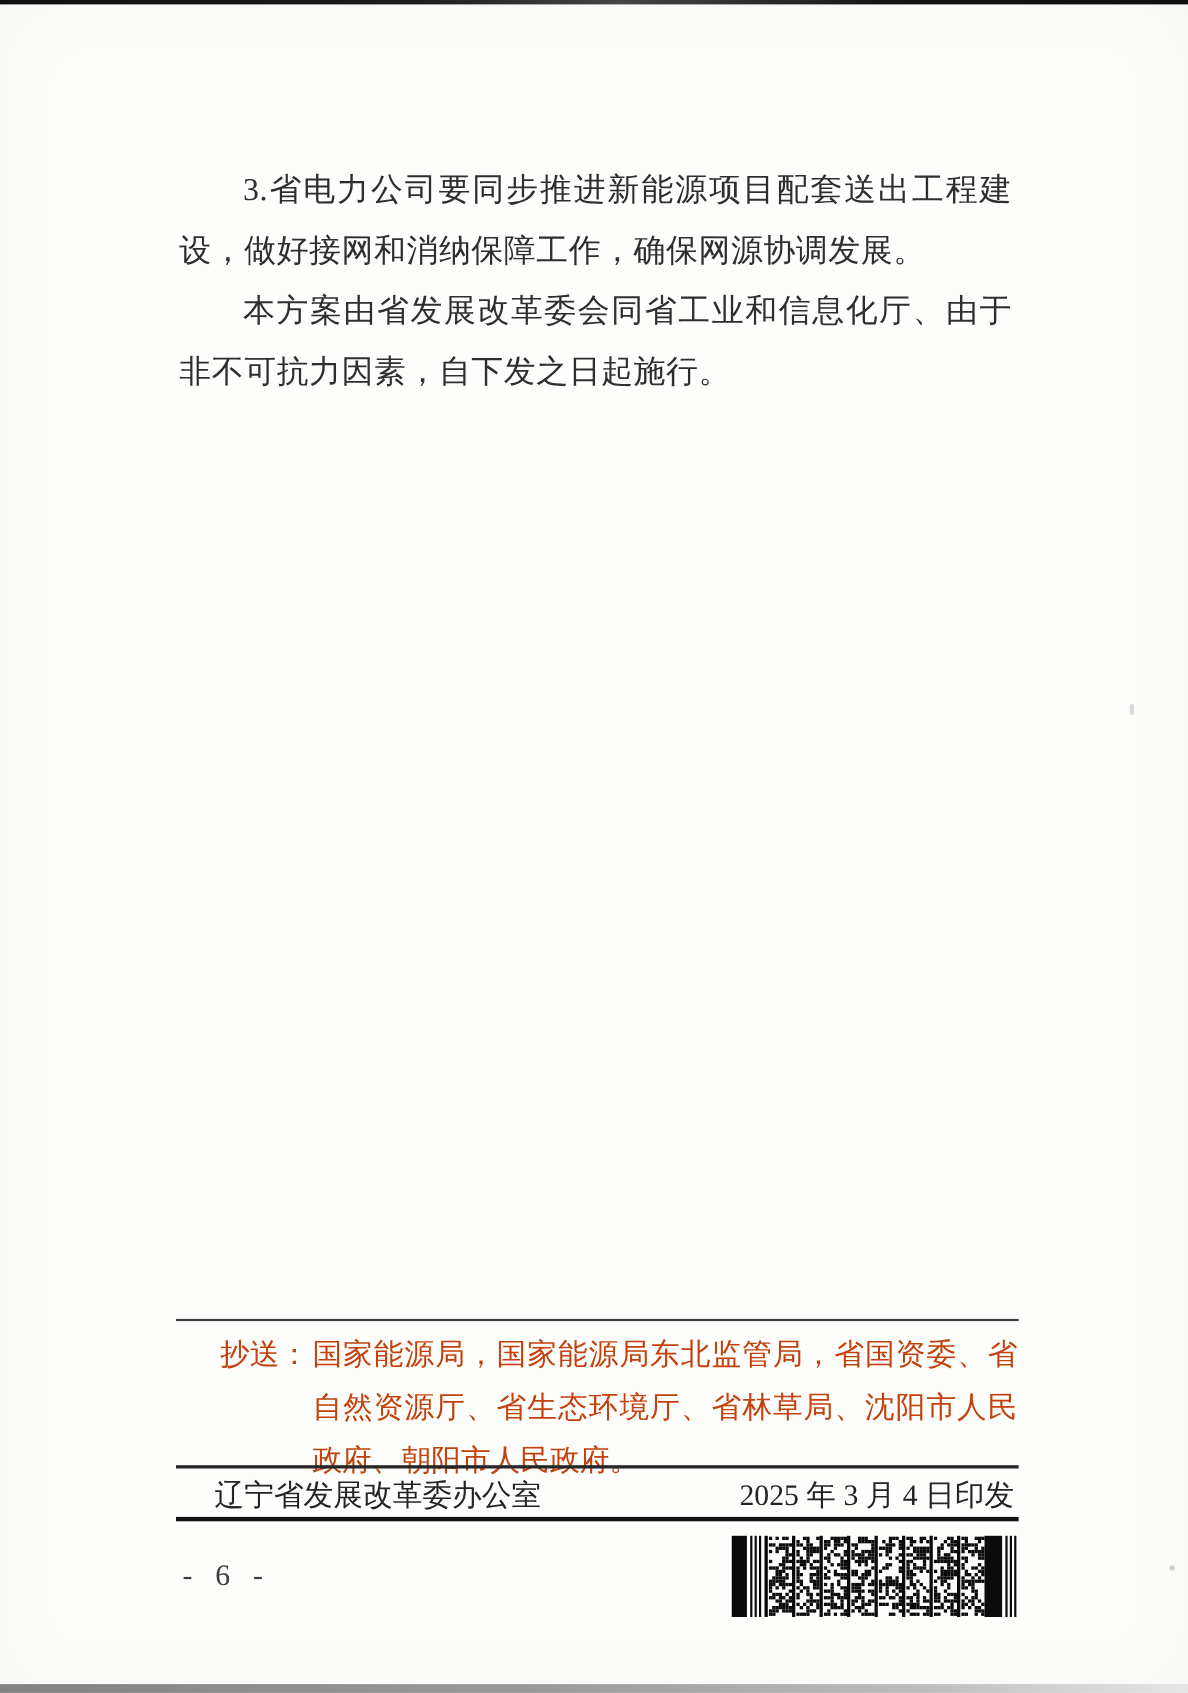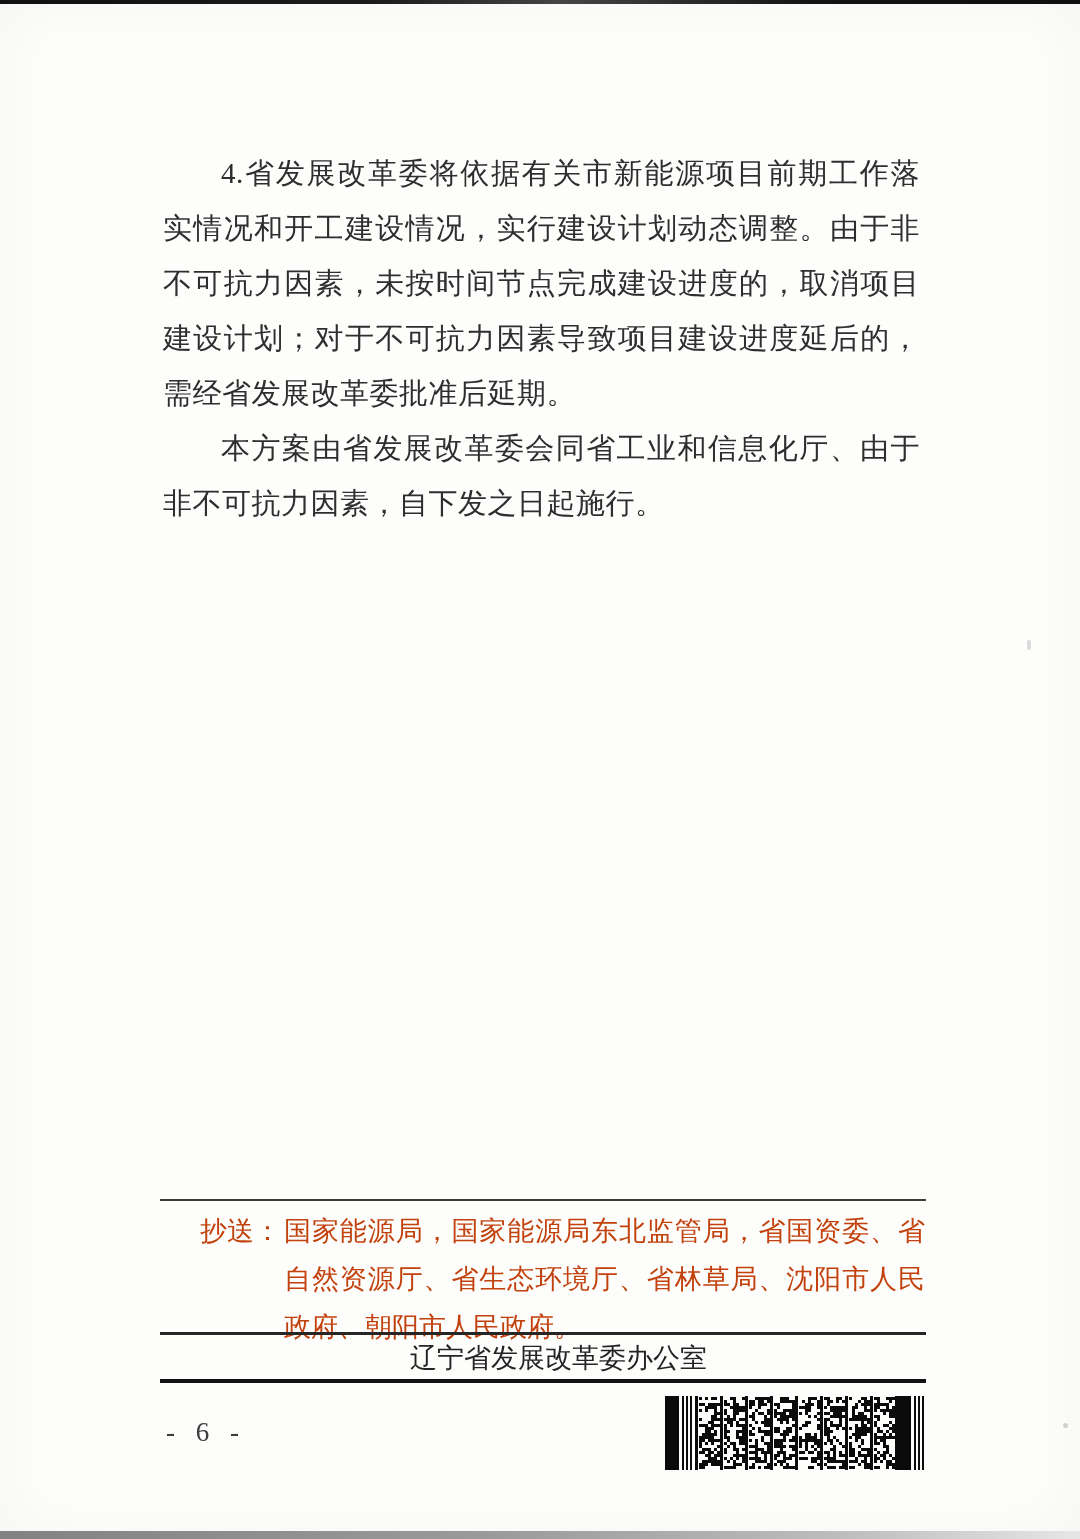--- a/index.html
+++ b/index.html
@@ -37,55 +37,56 @@
     display:flex;align-items:flex-start;
     font-size:27px;line-height:48px;color:#c2410c;
     padding:0;box-sizing:border-box;
   }
   .copy-label{flex:0 0 84px;margin-left:37px;white-space:nowrap;}
   .copy-text{flex:1;text-align:justify;text-justify:inter-ideograph;}
   .footer-row{
     position:absolute;top:1340px;left:160px;width:766px;height:38px;
     display:flex;justify-content:space-between;align-items:center;
     font-size:27px;color:#242424;box-sizing:border-box;
-    padding-left:35px;padding-right:4px;flex-direction:column;
+    padding-left:35px;padding-right:4px;
   }
   .page-number{
     position:absolute;left:166px;top:1417px;
     font-size:27px;color:#3c3c3c;letter-spacing:7px;white-space:pre;
   }
   .barcode{
     position:absolute;left:665px;top:1396px;width:262px;height:74px;
   }
   .speck-a{position:absolute;left:1027px;top:640px;width:4px;height:10px;background:rgba(120,120,120,0.25);border-radius:2px;}
   .speck-b{position:absolute;left:1063px;top:1423px;width:5px;height:5px;background:rgba(130,130,130,0.35);border-radius:50%;}
 </style>
 </head>
 <body>
 
 <div class="page">
 
   <div class="top-edge"></div>
 
   <div class="body-text">
-    <p class="indent">4.省发展改革委将依据有关市新能源项目前期工作落实情况和开工建设情况，实行建设计划动态调整。由于非不可抗力因素，未按时间节点完成建设进度的，取消项目建设计划；对于不可抗力因素导致项目建设进度延后的，需经省发展改革委批准后延期。</p>
+    <p class="indent">3.省电力公司要同步推进新能源项目配套送出工程建设，做好接网和消纳保障工作，确保网源协调发展。</p>
     <p class="indent">本方案由省发展改革委会同省工业和信息化厅、由于非不可抗力因素，自下发之日起施行。</p>
   </div>
 
   <div class="rule rule-1"></div>
 
   <div class="copy-block">
     <span class="copy-label">抄送：</span>
     <span class="copy-text">国家能源局，国家能源局东北监管局，省国资委、省自然资源厅、省生态环境厅、省林草局、沈阳市人民政府、朝阳市人民政府。</span>
   </div>
 
   <div class="rule rule-2"></div>
 
   <div class="footer-row">
     <span>辽宁省发展改革委办公室</span>
+    <span>2025 年 3 月 4 日印发</span>
   </div>
 
   <div class="rule rule-3"></div>
 
   <div class="page-number">- 6 -</div>
 
   <div class="barcode"><svg width="262" height="74" viewBox="0 0 262 74">
         <rect x="0" y="0" width="14" height="74" fill="#0b0b0b"></rect>
         <rect x="17" y="0" width="2" height="74" fill="#0b0b0b"></rect>
         <rect x="21" y="0" width="2" height="74" fill="#0b0b0b"></rect>

